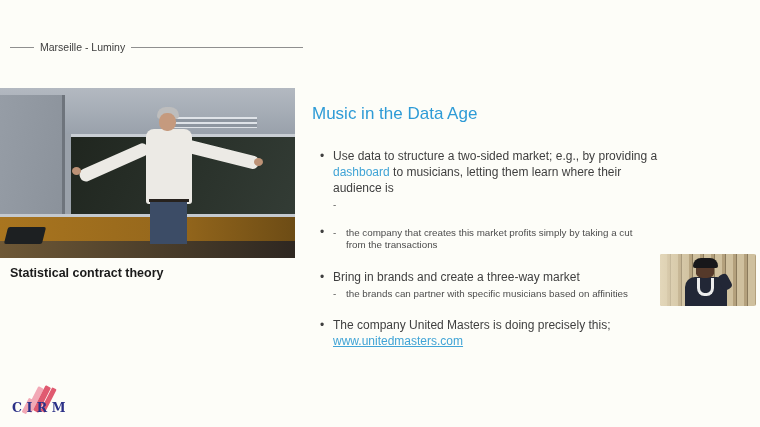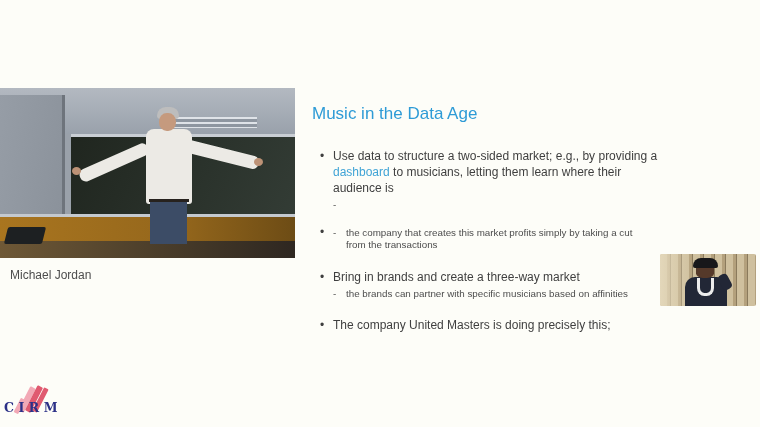--- a/index.html
+++ b/index.html
@@ -90,34 +90,39 @@
   .m-face { position: absolute; left: 38%; top: 24%; width: 18%; height: 23%;
     background: #55392a; border-radius: 0 0 40% 40%; }
   .m-body { position: absolute; left: 26%; top: 44%; width: 44%; height: 56%;
     background: #222736; border-radius: 10px 10px 0 0; }
   .m-chain { position: absolute; left: 39%; top: 46%; width: 17%; height: 34%;
     border: 3px solid #ececec; border-top: none; border-radius: 0 0 45% 45%; }
   .m-arm { position: absolute; left: 62%; top: 38%; width: 10%; height: 30%;
     background: #222736; transform: rotate(-28deg); border-radius: 4px; }
 
   
-  .logo { position: absolute; left: 0; top: 385px; width: 62px; height: 38px; cursor: pointer; }
+  .logo { position: absolute; left: 8px; top: 385px; width: 62px; height: 38px; cursor: pointer; }
   .stripe { position: absolute; border-radius: 1px; }
   .s1 { left: 24px; top: 1px; width: 6px; height: 27px; background: #f2a9b6; transform: rotate(27deg); }
   .s2 { left: 31px; top: 0; width: 6px; height: 28px; background: #e05a70; transform: rotate(27deg); }
   .s3 { left: 38px; top: 2px; width: 5px; height: 26px; background: #e05a70; transform: rotate(27deg); }
   .s4 { left: 17px; top: 13px; width: 5px; height: 16px; background: #f2a9b6; transform: rotate(27deg); }
   .logo-text { position: absolute; left: 4px; top: 15px;
     font-family: "DejaVu Serif", serif; font-weight: bold; font-size: 12.5px;
     letter-spacing: 4.5px; }
 </style>
 </head>
 <body>
 
 <div class="header">
+  <div class="header-subrow">
+    <span class="dash dash-left"></span>
+    <span class="header-subtitle">Marseille - Luminy</span>
+    <span class="dash dash-right"></span>
+  </div>
 </div>
 
 <div class="video-frame">
   <div class="vf-topwall"></div>
   <div class="vf-board-left"></div>
   <div class="vf-rails"></div>
   <div class="vf-blackboard"></div>
   <div class="vf-ledge"></div>
   <div class="vf-orange"></div>
   <div class="vf-desk"></div>
@@ -127,21 +132,21 @@
   <div class="p-torso"></div>
   <div class="p-jeans"></div>
   <div class="p-belt"></div>
   <div class="p-hair"></div>
   <div class="p-head"></div>
   <div class="p-hand-l"></div>
   <div class="p-hand-r"></div>
 </div>
 
 <div class="caption">
-  <div class="caption-speaker">Michael Jordan</div>
+  <div class="caption-title">Statistical contract theory</div>
 </div>
 
 <div class="slide">
   <div class="slide-title" style="color: rgb(46, 155, 214);">Music in the Data Age</div>
   <div class="bullets">
 
     <div class="bullet">
       <span class="bullet-marker">•</span>
       <div class="bullet-body">
         <span>Use data to structure a two-sided market; e.g., by providing a </span><a class="link" style="color: rgb(65, 164, 214);">dashboard</a><span> to musicians, letting them learn where their audience is</span>
@@ -169,20 +174,21 @@
           <span class="sub-marker">-</span>
           <span class="sub-text">the brands can partner with specific musicians based on affinities</span>
         </div>
       </div>
     </div>
 
     <div class="bullet" style="margin-top:15px;">
       <span class="bullet-marker">•</span>
       <div class="bullet-body">
         <span>The company </span><span class="italic">United Masters</span><span> is doing precisely this;</span>
+        <div><a class="url-link" style="color: rgb(65, 164, 214);">www.unitedmasters.com</a></div>
       </div>
     </div>
 
   </div>
 </div>
 
 <div class="photo">
   <div class="photo-light"></div>
   <div class="m-body"></div>
   <div class="m-arm"></div>

